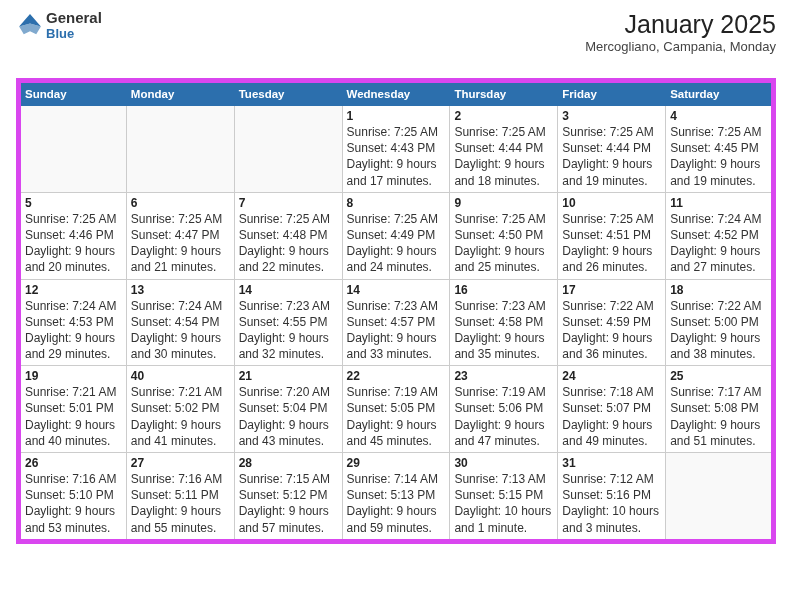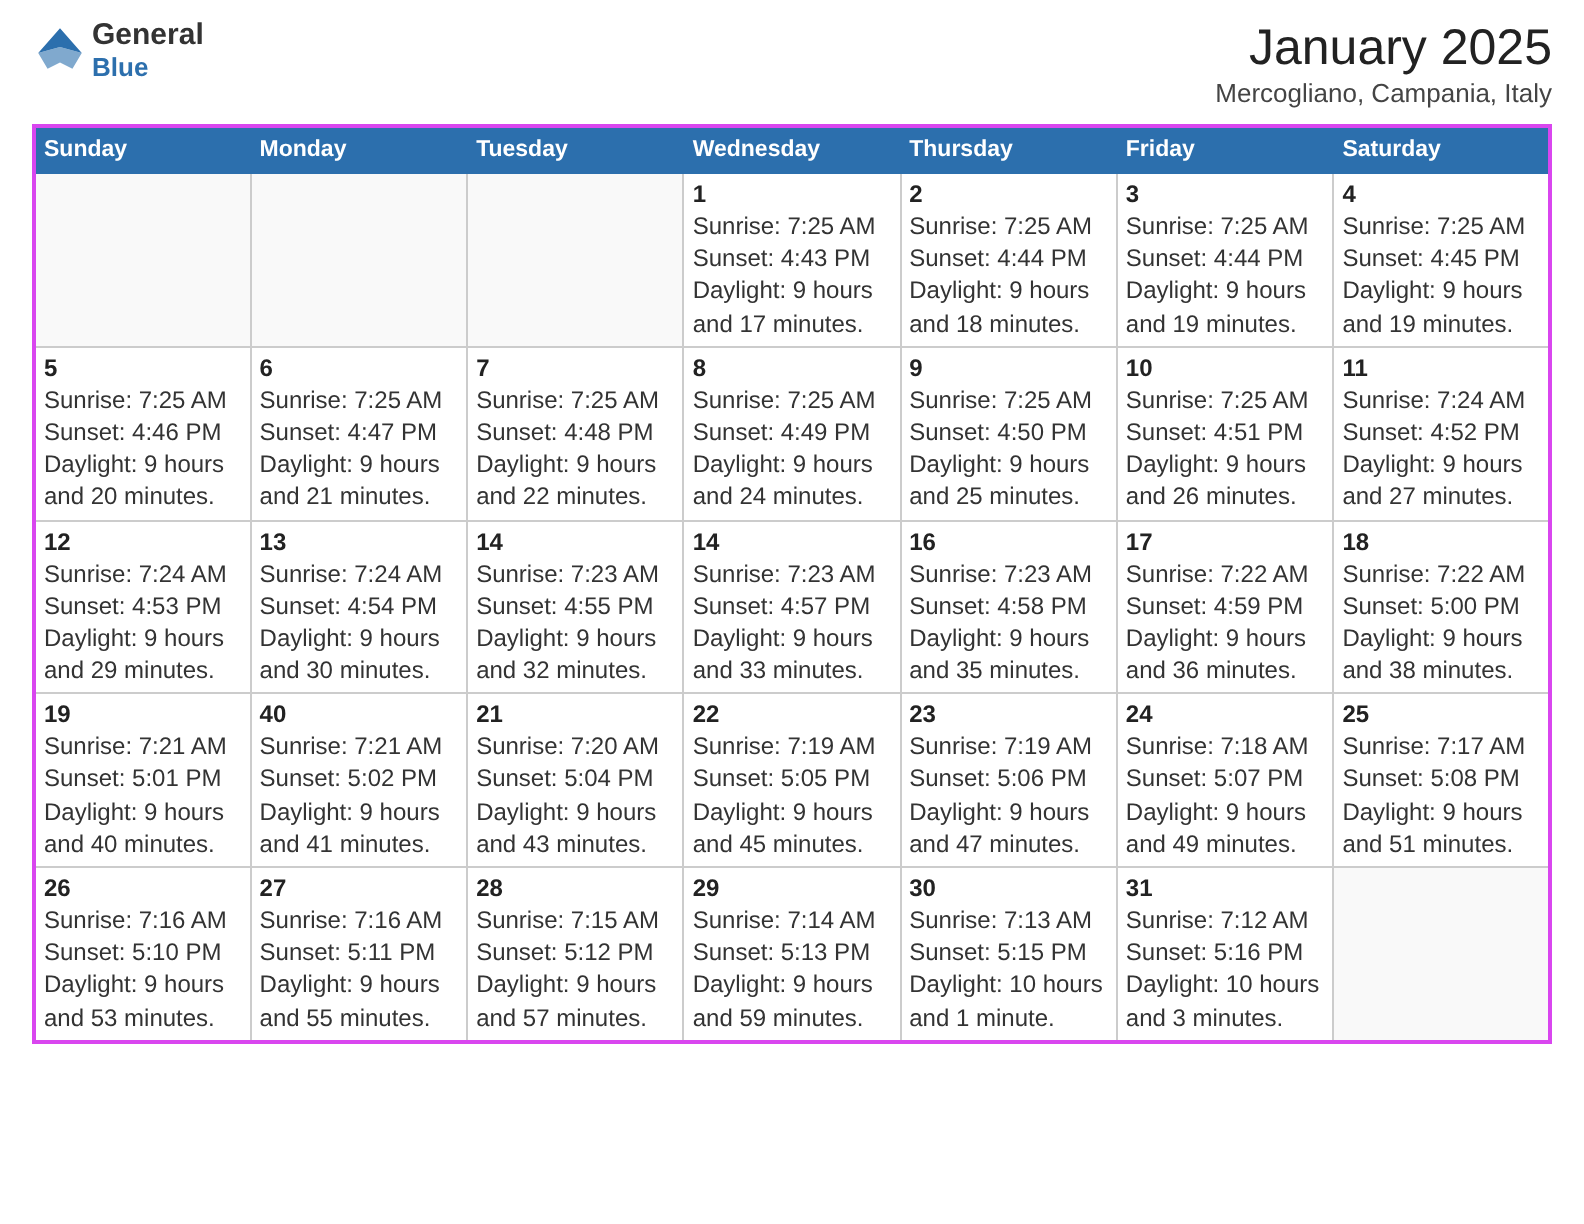--- a/index.html
+++ b/index.html
@@ -13,21 +13,21 @@
     .page {
       width: 792px;
       height: 612px;
       background: #fff;
       padding: 10px 16px 10px 16px;
     }
     .header {
       display: flex;
       justify-content: space-between;
       align-items: flex-start;
-      margin-bottom: 8px;
+      margin-bottom: 24px;
     }
     .logo {
       display: flex;
       align-items: center;
     }
     .logo-text {
       display: flex;
       flex-direction: column;
       line-height: 1.1;
     }
@@ -54,21 +54,21 @@
       font-weight: normal;
       color: #222;
     }
     .location {
       font-size: 13px;
       color: #444;
     }
     .calendar {
       width: 100%;
       border-collapse: collapse;
-      border: 2px solid #d946ef;
+      border: 5px solid #d946ef;
     }
     .calendar th {
       background: #2c6fad;
       color: #fff;
       font-size: 11.5px;
       font-weight: bold;
       padding: 5px 4px;
       text-align: left;
       border: 1px solid #2c6fad;
     }
@@ -107,21 +107,21 @@
         <polygon points="18,4 32,20 18,16 4,20" fill="#2c6fad"></polygon>
         <polygon points="18,16 32,20 26,30 18,26 10,30 4,20" fill="#2c6fad" opacity="0.6"></polygon>
       </svg>
       <div class="logo-text">
         <span class="logo-general">General</span>
         <span class="logo-blue">Blue</span>
       </div>
     </div>
     <div class="title-block">
       <div class="month-title">January 2025</div>
-      <div class="location">Mercogliano, Campania, Italy</div>
+      <div class="location">Mercogliano, Campania, Monday</div>
     </div>
   </div>
 
   <table class="calendar">
     <thead>
       <tr>
       <th>Sunday</th>
           <th>Monday</th>
           <th>Tuesday</th>
           <th>Wednesday</th>

